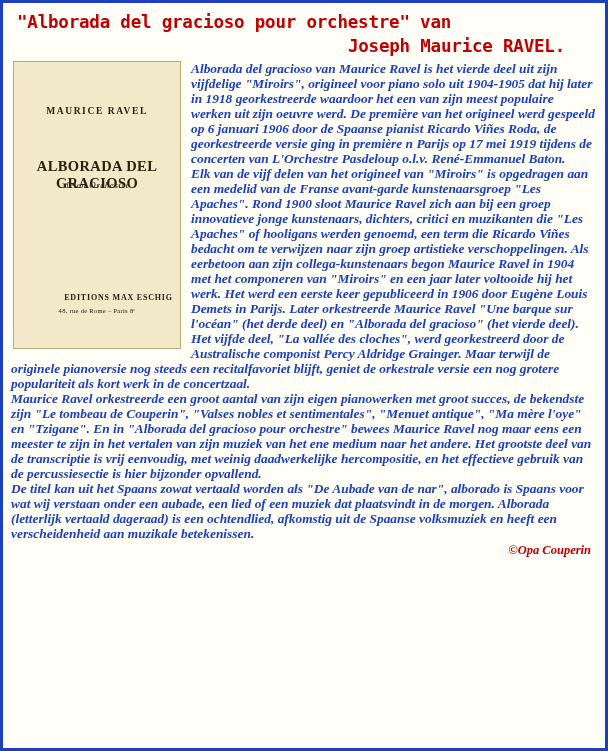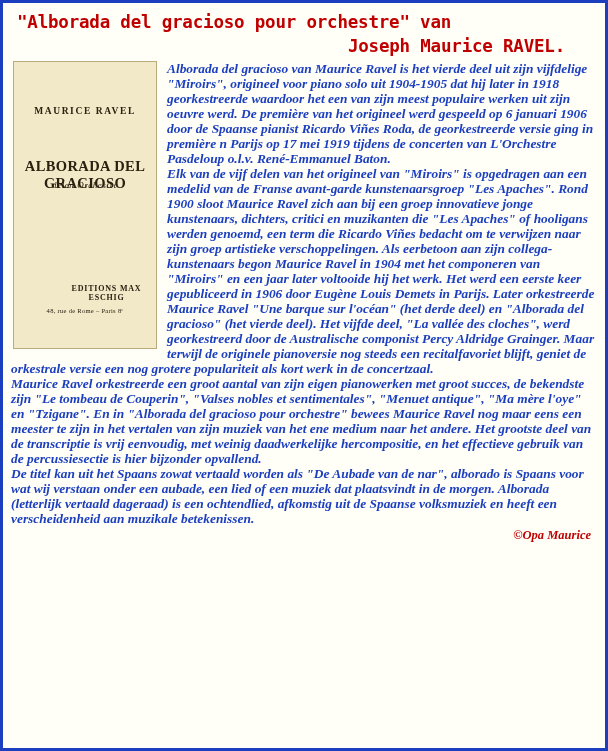--- a/index.html
+++ b/index.html
@@ -39,21 +39,21 @@
     text-align: right;
     padding-right: 28px;
     padding-top: 2px;
   }
   .content {
     position: relative;
     margin-top: 4px;
   }
   .cover {
     float: left;
-    width: 144px;
+    width: 168px;
     height: 288px;
     margin: 0 10px 4px 2px;
     box-sizing: border-box;
     background: #f2e9c9;
     border: 1px solid #b9ab7c;
     position: relative;
     font-family: "Liberation Serif", serif;
     color: #2c2010;
     text-align: center;
   }
@@ -146,15 +146,15 @@
       <div class="address">48, rue de Rome – Paris 8ᵉ</div>
     </div>
 
     <div class="body-text">
       <p>Alborada del gracioso van Maurice Ravel is het vierde deel uit zijn vijfdelige "Miroirs", origineel voor piano solo uit 1904-1905 dat hij later in 1918 georkestreerde waardoor het een van zijn meest populaire werken uit zijn oeuvre werd. De première van het origineel werd gespeeld op 6 januari 1906 door de Spaanse pianist Ricardo Viñes Roda, de georkestreerde versie ging in première n Parijs op 17 mei 1919 tijdens de concerten van L'Orchestre Pasdeloup o.l.v. René-Emmanuel Baton.</p>
       <p>Elk van de vijf delen van het origineel van "Miroirs" is opgedragen aan een medelid van de Franse avant-garde kunstenaarsgroep "Les Apaches". Rond 1900 sloot Maurice Ravel zich aan bij een groep innovatieve jonge kunstenaars, dichters, critici en muzikanten die "Les Apaches" of hooligans werden genoemd, een term die Ricardo Viñes bedacht om te verwijzen naar zijn groep artistieke verschoppelingen. Als eerbetoon aan zijn collega-kunstenaars begon Maurice Ravel in 1904 met het componeren van "Miroirs" en een jaar later voltooide hij het werk. Het werd een eerste keer gepubliceerd in 1906 door Eugène Louis Demets in Parijs. Later orkestreerde Maurice Ravel "Une barque sur l'océan" (het derde deel) en "Alborada del gracioso" (het vierde deel). Het vijfde deel, "La vallée des cloches", werd georkestreerd door de Australische componist Percy Aldridge Grainger. Maar terwijl de originele pianoversie nog steeds een recitalfavoriet blijft, geniet de orkestrale versie een nog grotere populariteit als kort werk in de concertzaal.</p>
       <p>Maurice Ravel orkestreerde een groot aantal van zijn eigen pianowerken met groot succes, de bekendste zijn "Le tombeau de Couperin", "Valses nobles et sentimentales", "Menuet antique", "Ma mère l'oye" en "Tzigane". En in "Alborada del gracioso pour orchestre" bewees Maurice Ravel nog maar eens een meester te zijn in het vertalen van zijn muziek van het ene medium naar het andere. Het grootste deel van de transcriptie is vrij eenvoudig, met weinig daadwerkelijke hercompositie, en het effectieve gebruik van de percussiesectie is hier bijzonder opvallend.</p>
       <p>De titel kan uit het Spaans zowat vertaald worden als "De Aubade van de nar", alborado is Spaans voor wat wij verstaan onder een aubade, een lied of een muziek dat plaatsvindt in de morgen. Alborada (letterlijk vertaald dageraad) is een ochtendlied, afkomstig uit de Spaanse volksmuziek en heeft een verscheidenheid aan muzikale betekenissen.</p>
     </div>
 
-    <div class="signature">©Opa Maurice</div>
+    <div class="signature">©Opa Couperin</div>
   </div>
 </div>
 
 </body></html>

